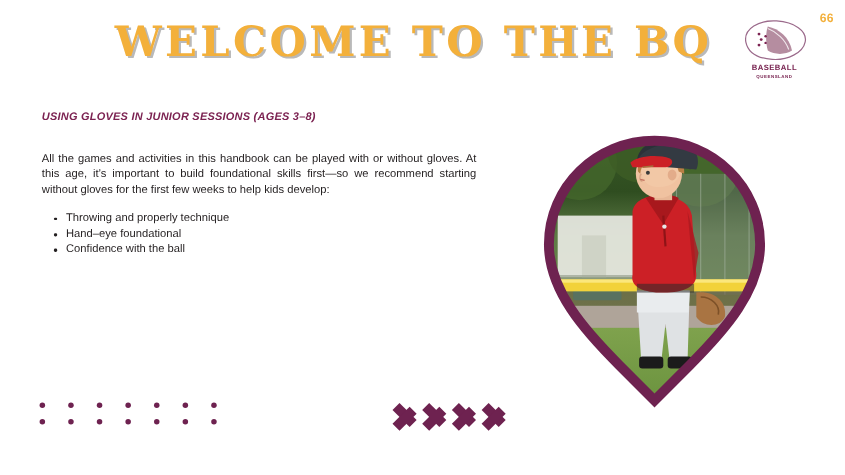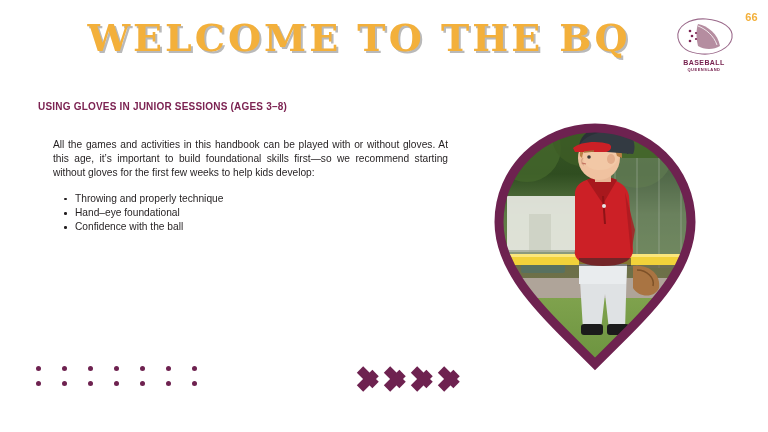--- a/index.html
+++ b/index.html
@@ -57,21 +57,21 @@
     font-weight: 700;
     color: #77224F;
     letter-spacing: 0.5px;
     margin-top: 1px;
   }
 
   
   .title-block {
     position: absolute;
     top: 18px;
-    left: 0;
+    left: 17px;
     width: 640px;
     text-align: center;
     padding-left: 39px;
   }
   .title-line {
     font-family: "DejaVu Serif", serif;
     font-weight: 700;
     font-size: 38px;
     line-height: 40px;
     color: #F3B03B;
@@ -82,32 +82,32 @@
 
   
   .subtitle {
     position: absolute;
     top: 101px;
     left: 38px;
     font-size: 10px;
     font-weight: 700;
     color: #7C2352;
     letter-spacing: 0.2px;
+    font-style: italic;
   }
 
   
   .body-col {
     position: absolute;
     top: 138px;
     left: 38px;
     width: 395px;
     color: #231f20;
     font-size: 10.2px;
     line-height: 14.2px;
-    margin-left: 15px;
   }
   .para {
     text-align: justify;
     margin: 0 0 11px 0;
   }
   .para:last-child { margin-bottom: 0; }
   .bullets {
     margin: 0 0 11px 0;
     padding-left: 22px;
     list-style: none;

